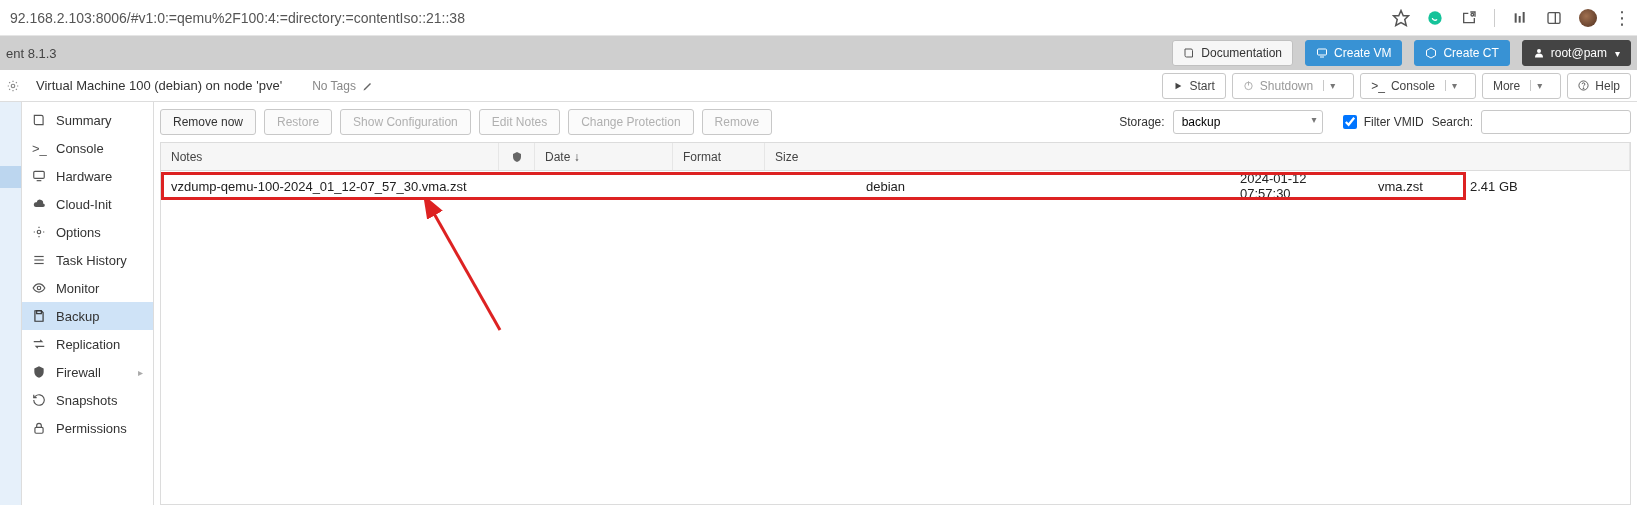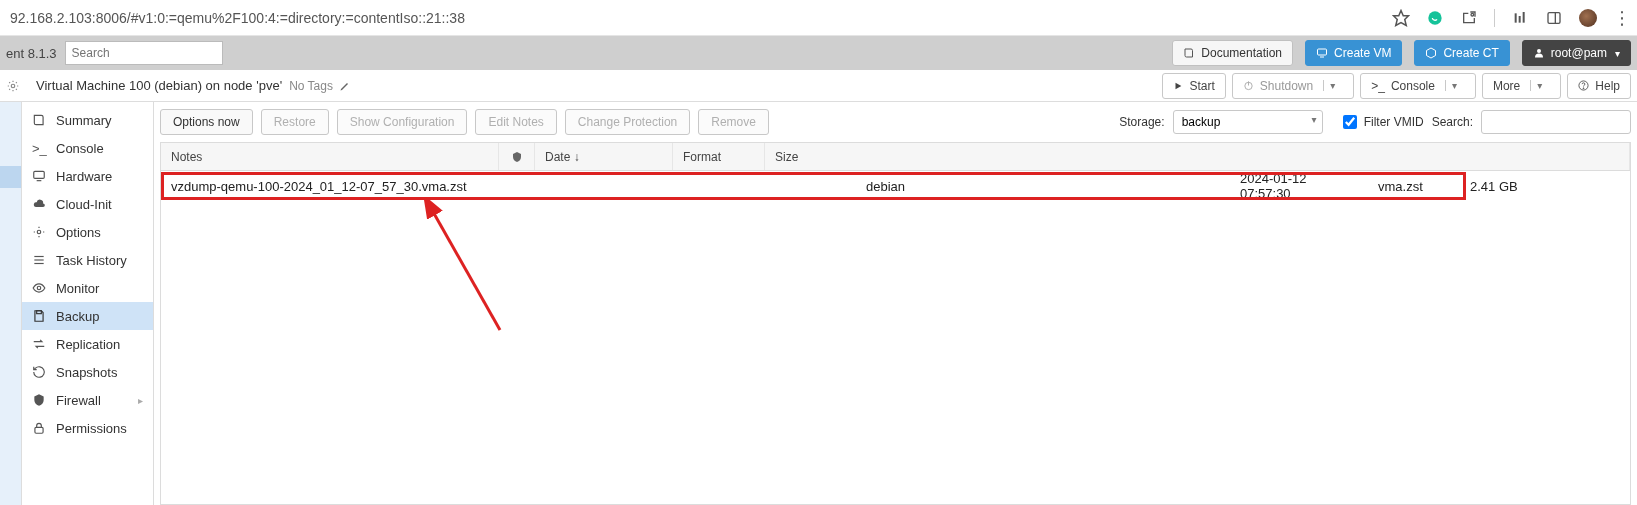--- a/index.html
+++ b/index.html
@@ -21,21 +21,21 @@
     .top-right { margin-left:auto; display:flex; align-items:center; gap:12px; }
     .btn { display:inline-flex; align-items:center; gap:6px; height:26px; padding:0 10px; background:#f6f6f6; border:1px solid #c0c0c0; border-radius:3px; color:#333; font-size:12px; cursor:pointer; }
     .btn.blue { background:#3892d4; border-color:#3892d4; color:#fff; }
     .btn.dark { background:#444; border-color:#444; color:#fff; }
     .btn .chev { margin-left:2px; font-size:10px; }
 
     
     .vm-bar { height: 32px; background:#fff; border-bottom:1px solid #ddd; display:flex; align-items:center; padding:0 6px; }
     .gear-left { width:22px; color:#888; text-align:center; }
     .vm-title { padding-left:8px; color:#333; font-size:13px; }
-    .tags { margin-left:7px; color:#888; font-size:12px; display:flex; align-items:center; gap:6px; }
+    .tags { margin-left:30px; color:#888; font-size:12px; display:flex; align-items:center; gap:6px; }
     .vm-right { margin-left:auto; display:flex; align-items:center; gap:6px; }
     .tb { display:inline-flex; align-items:center; gap:6px; height:26px; padding:0 10px; background:#fff; border:1px solid #c8c8c8; border-radius:3px; color:#444; font-size:12px; cursor:pointer; }
     .tb.split { padding-right:18px; }
     .tb.split .sarrow { border-left:1px solid #c8c8c8; padding-left:6px; margin-left:4px; font-size:10px; color:#777; }
     .tb.muted { color:#999; }
 
     
     .body-wrap { display:flex; height: calc(505px - 36px - 34px - 32px); }
     .left-col { width: 22px; background:#e6f0fa; border-right:1px solid #ddd; position:relative; }
     .left-col .sel { position:absolute; left:0; right:0; top:64px; height:22px; background:#bcd6ef; }
@@ -117,21 +117,20 @@
     </div>
     <div class="brow-ico">
         <div class="avatar-ico"></div>
       </div>
     <div class="brow-ico dots">⋮</div>
   </div>
 </div>
 
 <div class="top-strip">
   <span class="ver">ent 8.1.3</span>
-  <input class="search-box" placeholder="Search" style="">
   <div class="top-right">
     <button class="btn">
       <svg width="12" height="12" viewBox="0 0 24 24" fill="none" stroke="#555" stroke-width="2">
           <path d="M4 4h12a3 3 0 0 1 3 3v13H7a3 3 0 0 1-3-3z"></path>
         </svg>
       <span>Documentation</span>
     </button>
     <button class="btn blue">
       <svg width="12" height="12" viewBox="0 0 24 24" fill="none" stroke="#fff" stroke-width="2">
           <rect x="3" y="4" width="18" height="12" rx="2"></rect>
@@ -280,50 +279,50 @@
     <div class="sb-item">
       <span class="ic">
           <svg width="14" height="14" viewBox="0 0 24 24" fill="none" stroke="#555" stroke-width="2">
             <path d="M3 8h14l-3-3M21 16H7l3 3"></path>
           </svg>
         </span>
       <span>Replication</span>
     </div>
     <div class="sb-item">
       <span class="ic">
+          <svg width="14" height="14" viewBox="0 0 24 24" fill="#555">
+            <path d="M12 2l8 4v6c0 5-3.5 9-8 10-4.5-1-8-5-8-10V6z"></path>
+          </svg>
+        </span>
+      <span>Firewall</span>
+      <span class="arrow">▸</span>
+    </div>
+    <div class="sb-item">
+      <span class="ic">
           <svg width="14" height="14" viewBox="0 0 24 24" fill="none" stroke="#555" stroke-width="2">
             <path d="M3 12a9 9 0 1 0 3-6.7L3 8"></path>
             <polyline points="3 3 3 8 8 8"></polyline>
           </svg>
         </span>
       <span>Snapshots</span>
     </div>
     <div class="sb-item">
       <span class="ic">
-          <svg width="14" height="14" viewBox="0 0 24 24" fill="#555">
-            <path d="M12 2l8 4v6c0 5-3.5 9-8 10-4.5-1-8-5-8-10V6z"></path>
-          </svg>
-        </span>
-      <span>Firewall</span>
-      <span class="arrow">▸</span>
-    </div>
-    <div class="sb-item">
-      <span class="ic">
           <svg width="14" height="14" viewBox="0 0 24 24" fill="none" stroke="#555" stroke-width="2">
             <rect x="5" y="11" width="14" height="10" rx="2"></rect>
             <path d="M8 11V8a4 4 0 0 1 8 0v3"></path>
           </svg>
         </span>
       <span>Permissions</span>
     </div>
   </div>
 
   <div class="main">
     <div class="toolbar">
-      <button class="tbtn">Options now</button>
+      <button class="tbtn">Remove now</button>
       <button class="tbtn dis">Restore</button>
       <button class="tbtn dis">Show Configuration</button>
       <button class="tbtn dis">Edit Notes</button>
       <button class="tbtn dis">Change Protection</button>
       <button class="tbtn dis">Remove</button>
       <div class="tool-right">
         <span class="label">Storage:</span>
         <span class="sel-wrap">
           <input class="sel-input" value="backup" style="">
         </span>

